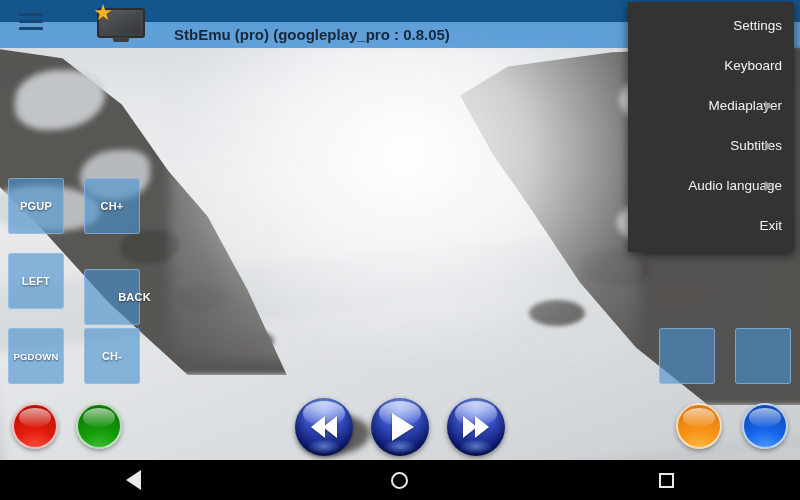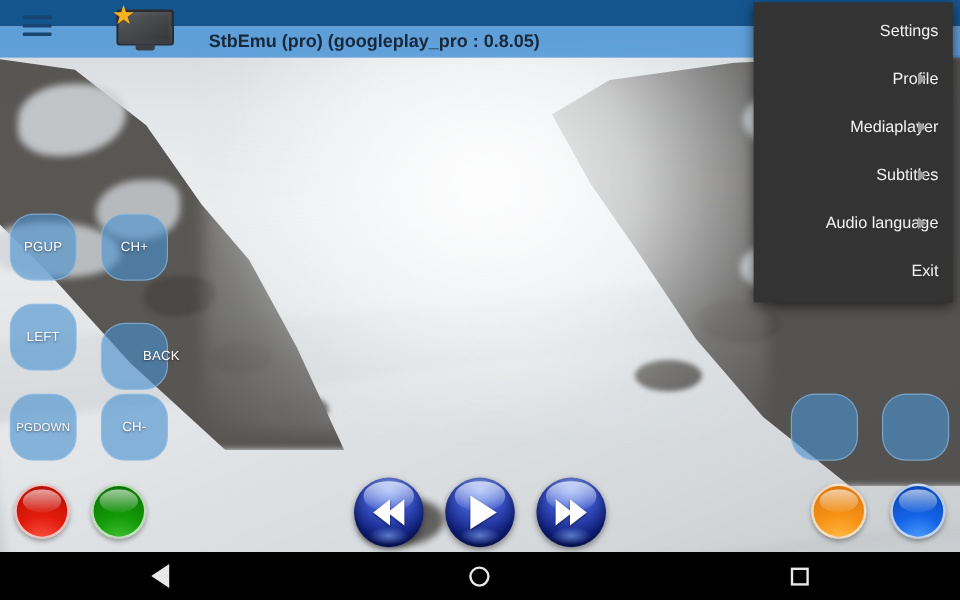--- a/index.html
+++ b/index.html
@@ -145,24 +145,24 @@
     text-shadow:0 1px 1px rgba(120,70,0,.6);
   }
   .title-text {
     position:absolute; left:174px; top:22px; height:26px; line-height:26px;
     font-size:15px; font-weight:bold; color:#16283a; z-index:40;
     white-space:nowrap;
   }
 
   
   .rc-btn {
-    position:absolute; width:56px; height:56px; border-radius:20px;
+    position:absolute; width:56px; height:56px; border-radius:3px;
     background:rgba(74,145,206,.62);
     border:1px solid rgba(160,200,235,.55);
-    color:#ffffff; font-size:11px; font-weight:normal;
+    color:#ffffff; font-size:11px; font-weight:bold;
     display:flex; align-items:center; justify-content:center;
     text-shadow:0 1px 2px rgba(0,0,0,.55);
     z-index:10; cursor:pointer; letter-spacing:.2px;
   }
   .rc-btn.small-label { font-size:9.5px; }
 
   
   .round-btn {
     position:absolute; width:46px; height:46px; border-radius:50%;
     z-index:10; cursor:pointer;
@@ -319,22 +319,21 @@
           <i class="tri-r" style="margin-left:-2px;"></i>
       </span>
     </div>
   </div>
 
   <div class="popup-menu">
     <div class="menu-item">
       <span>Settings</span>
     </div>
     <div class="menu-item">
-      <span>Profile</span>
-      <span class="submenu-arrow"></span>
+      <span>Keyboard</span>
     </div>
     <div class="menu-item">
       <span>Mediaplayer</span>
       <span class="submenu-arrow"></span>
     </div>
     <div class="menu-item">
       <span>Subtitles</span>
       <span class="submenu-arrow"></span>
     </div>
     <div class="menu-item">

